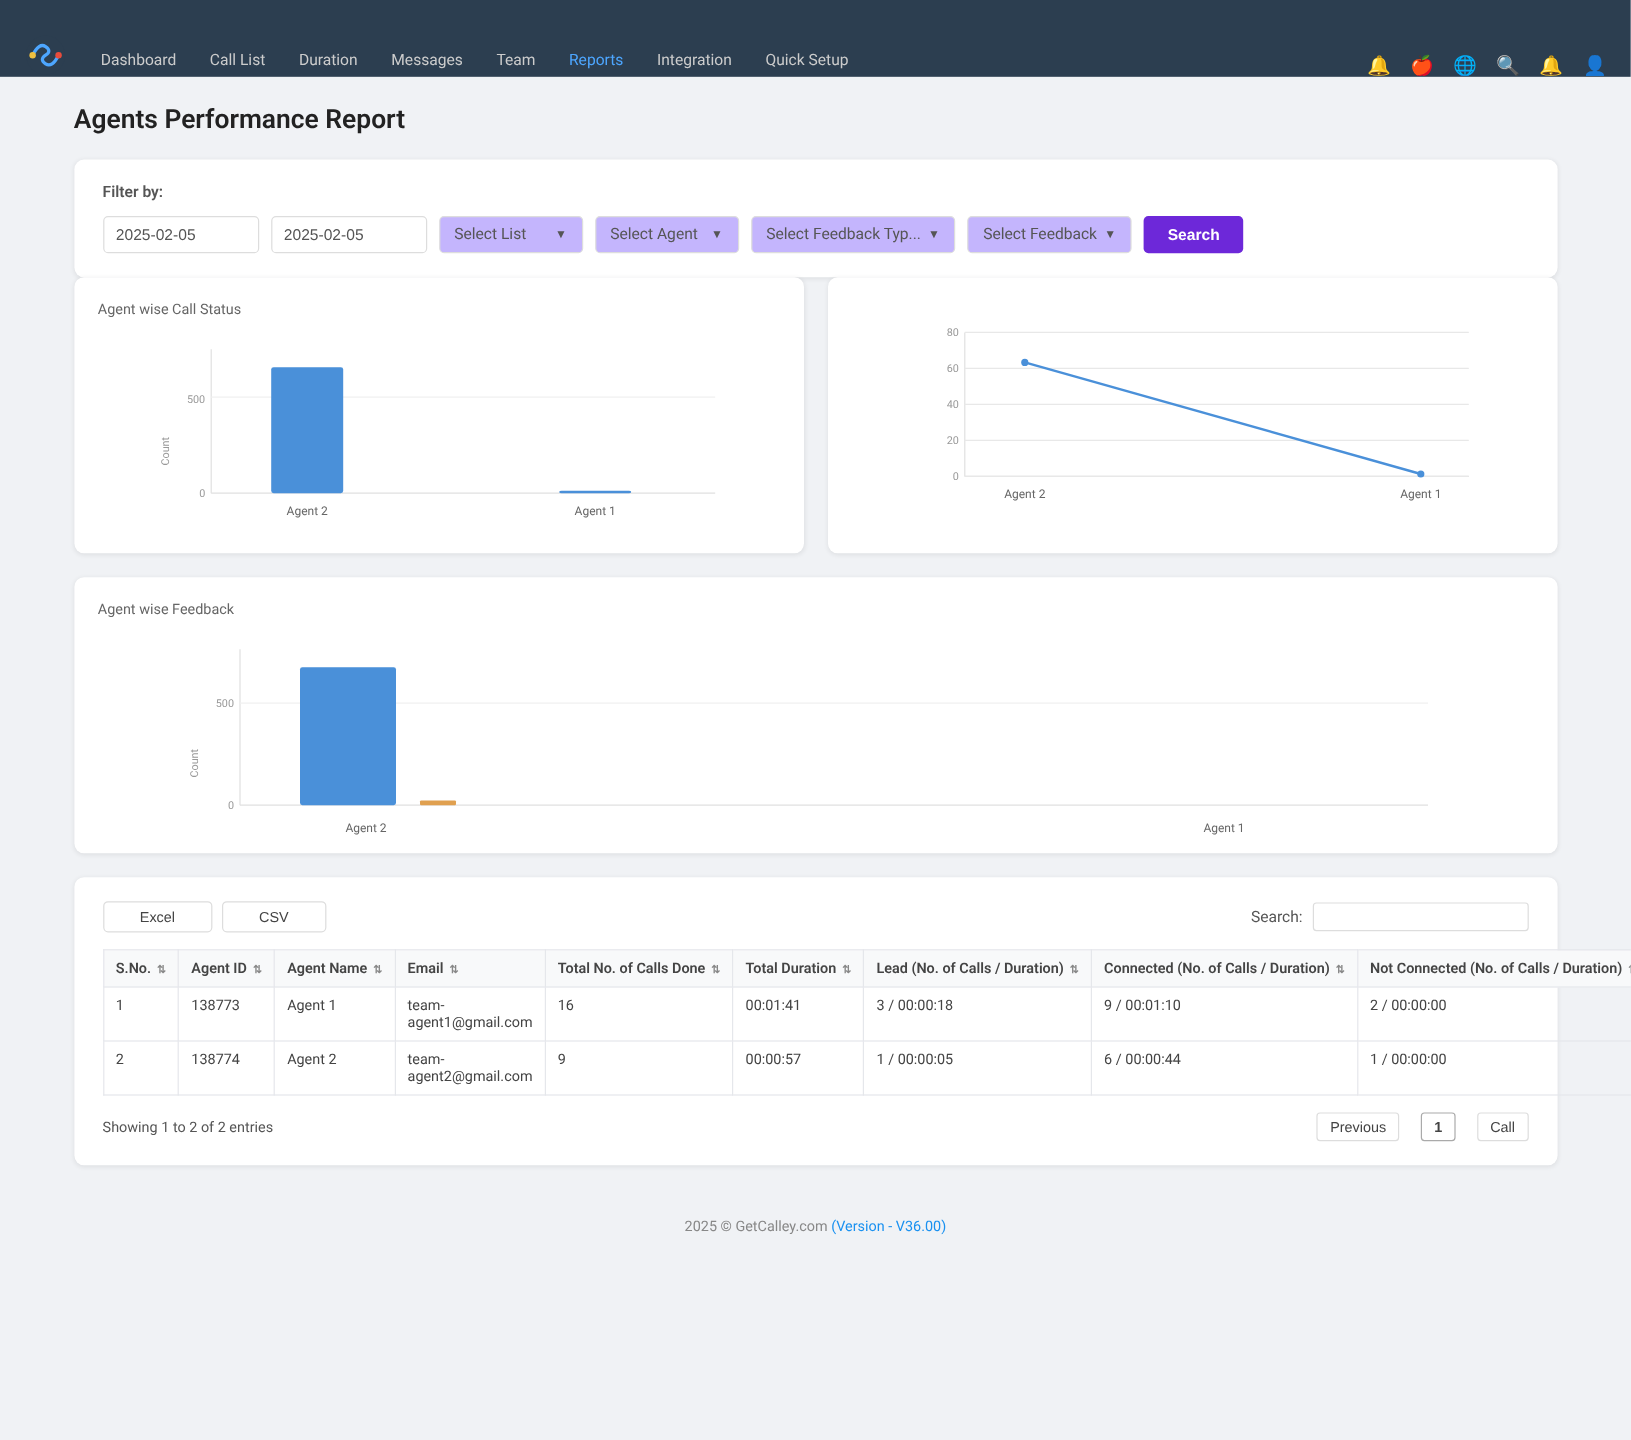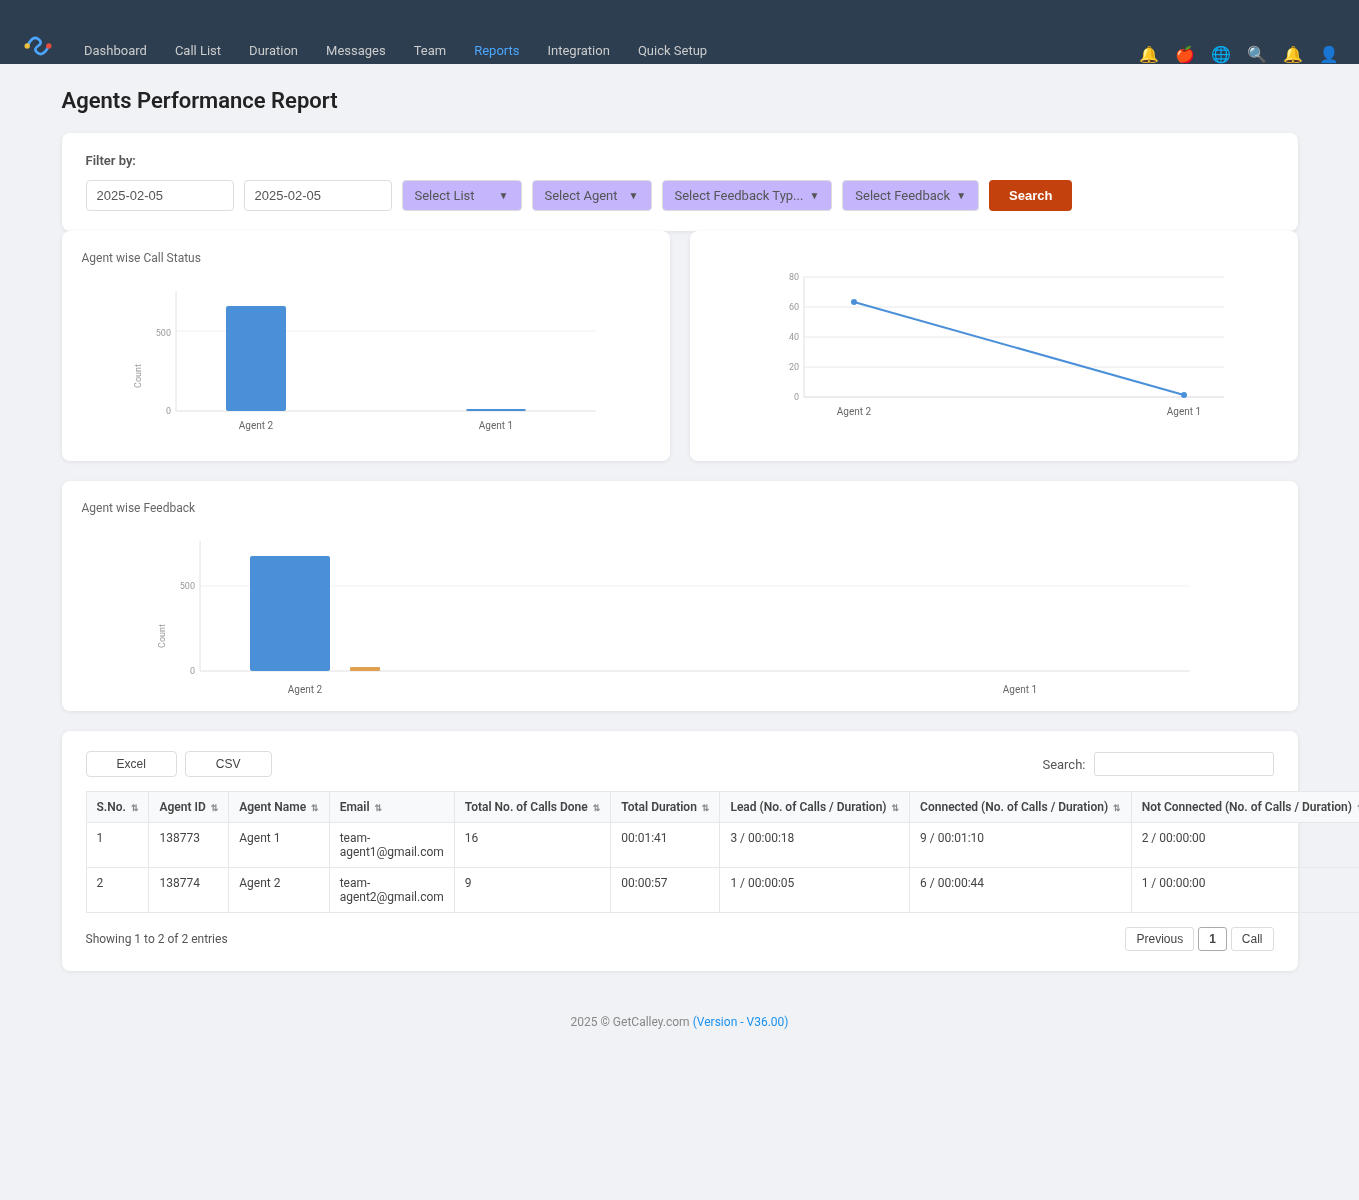--- a/index.html
+++ b/index.html
@@ -43,39 +43,39 @@
     }
     .filter-label { font-size: 13px; font-weight: 600; margin-bottom: 12px; color: #555; }
     .filter-row { display: flex; align-items: center; gap: 10px; flex-wrap: wrap; }
     .filter-input {
       border: 1px solid #ddd;
       border-radius: 4px;
       padding: 7px 10px;
       font-size: 13px;
       color: #555;
       background: #fff;
-      width: 148px;
+      width: 130px;
     }
     .filter-select {
       border: 1px solid #ddd;
       border-radius: 4px;
       padding: 7px 12px;
       font-size: 13px;
       color: #555;
       background: #c4b5fd;
       cursor: pointer;
       display: flex;
       align-items: center;
       gap: 6px;
       min-width: 120px;
       white-space: nowrap;
     }
     .filter-select .caret { font-size: 10px; margin-left: auto; }
     .btn-search {
-      background: #c2410c;
+      background: #6d28d9;
       color: #fff;
       border: none;
       border-radius: 4px;
       padding: 8px 20px;
       font-size: 13px;
       font-weight: 600;
       cursor: pointer;
     }
 
     
@@ -131,21 +131,21 @@
     .data-table td {
       border: 1px solid #e5e7eb;
       padding: 8px 10px;
       color: #444;
       vertical-align: top;
     }
     .sort-icon { font-size: 9px; margin-left: 2px; color: #888; }
 
     
     .pagination-row { display: flex; justify-content: space-between; align-items: center; margin-top: 14px; font-size: 12px; color: #555; }
-    .pagination-controls { display: flex; gap: 4px; align-items: center; }
+    .pagination-controls { display: flex; gap: 18px; align-items: center; }
     .page-btn {
       border: 1px solid #ddd;
       background: #fff;
       border-radius: 3px;
       padding: 4px 10px;
       font-size: 12px;
       cursor: pointer;
       color: #444;
     }
     .page-btn.active { background: #fff; border-color: #aaa; font-weight: 600; }

